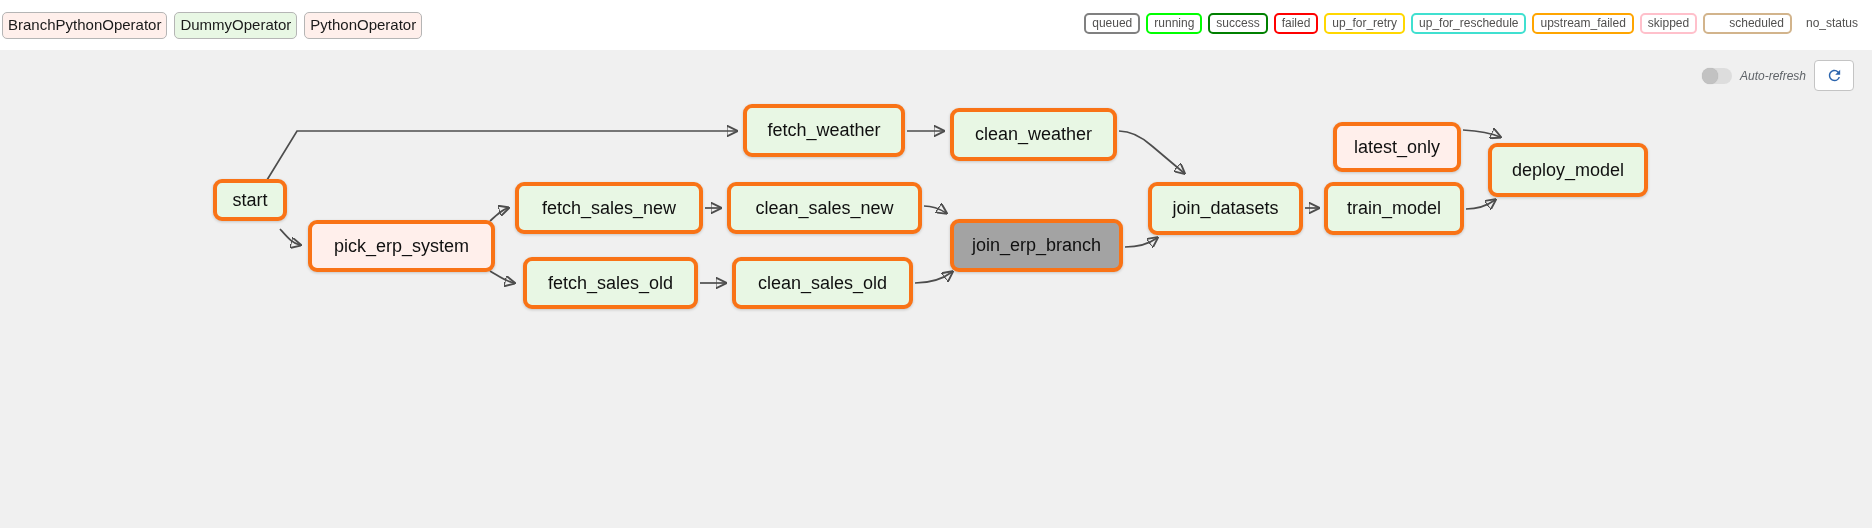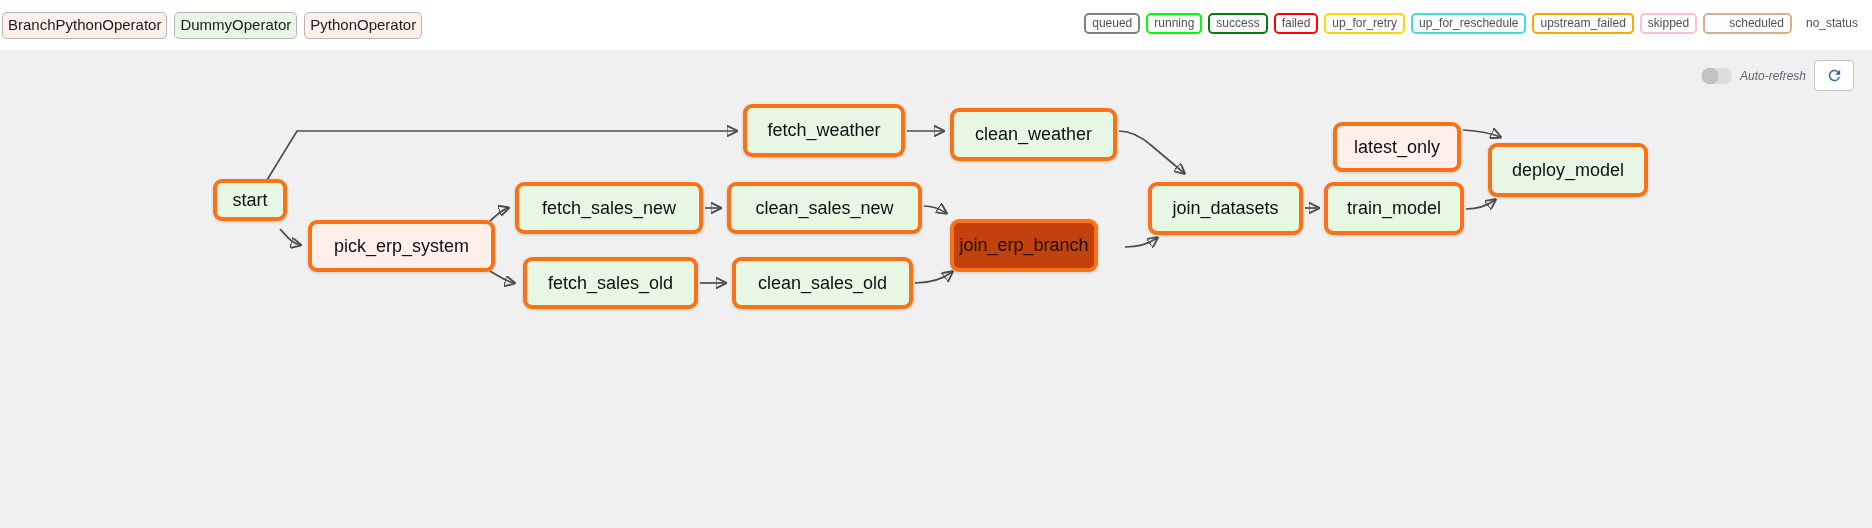--- a/index.html
+++ b/index.html
@@ -63,21 +63,21 @@
 
   <div id="node-layer">
       <div class="node" style="left: 213px; top: 179px; width: 74px; height: 42px; background: rgb(232, 247, 228);">start</div>
       <div class="node" style="left: 308px; top: 220px; width: 187px; height: 52px; background: rgb(255, 239, 235);">pick_erp_system</div>
       <div class="node" style="left: 743px; top: 104px; width: 162px; height: 53px; background: rgb(232, 247, 228);">fetch_weather</div>
       <div class="node" style="left: 950px; top: 108px; width: 167px; height: 53px; background: rgb(232, 247, 228);">clean_weather</div>
       <div class="node" style="left: 515px; top: 182px; width: 188px; height: 52px; background: rgb(232, 247, 228);">fetch_sales_new</div>
       <div class="node" style="left: 727px; top: 182px; width: 195px; height: 52px; background: rgb(232, 247, 228);">clean_sales_new</div>
       <div class="node" style="left: 523px; top: 257px; width: 175px; height: 52px; background: rgb(232, 247, 228);">fetch_sales_old</div>
       <div class="node" style="left: 732px; top: 257px; width: 181px; height: 52px; background: rgb(232, 247, 228);">clean_sales_old</div>
-      <div class="node" style="left: 950px; top: 219px; width: 148px; height: 53px; background: #c2410c;">join_erp_branch</div>
+      <div class="node" style="left: 950px; top: 219px; width: 173px; height: 53px; background: #a3a3a3;">join_erp_branch</div>
       <div class="node" style="left: 1148px; top: 182px; width: 155px; height: 53px; background: rgb(232, 247, 228);">join_datasets</div>
       <div class="node" style="left: 1333px; top: 122px; width: 128px; height: 50px; background: rgb(255, 239, 235);">latest_only</div>
       <div class="node" style="left: 1324px; top: 182px; width: 140px; height: 53px; background: rgb(232, 247, 228);">train_model</div>
       <div class="node" style="left: 1488px; top: 143px; width: 160px; height: 54px; background: rgb(232, 247, 228);">deploy_model</div>
     </div>
 
   <div class="topbar">
     <div class="op-legend" id="op-legend">
         <span class="op-badge" style="background: rgb(255, 239, 235);">BranchPythonOperator</span>
         <span class="op-badge" style="background: rgb(232, 247, 228);">DummyOperator</span>

